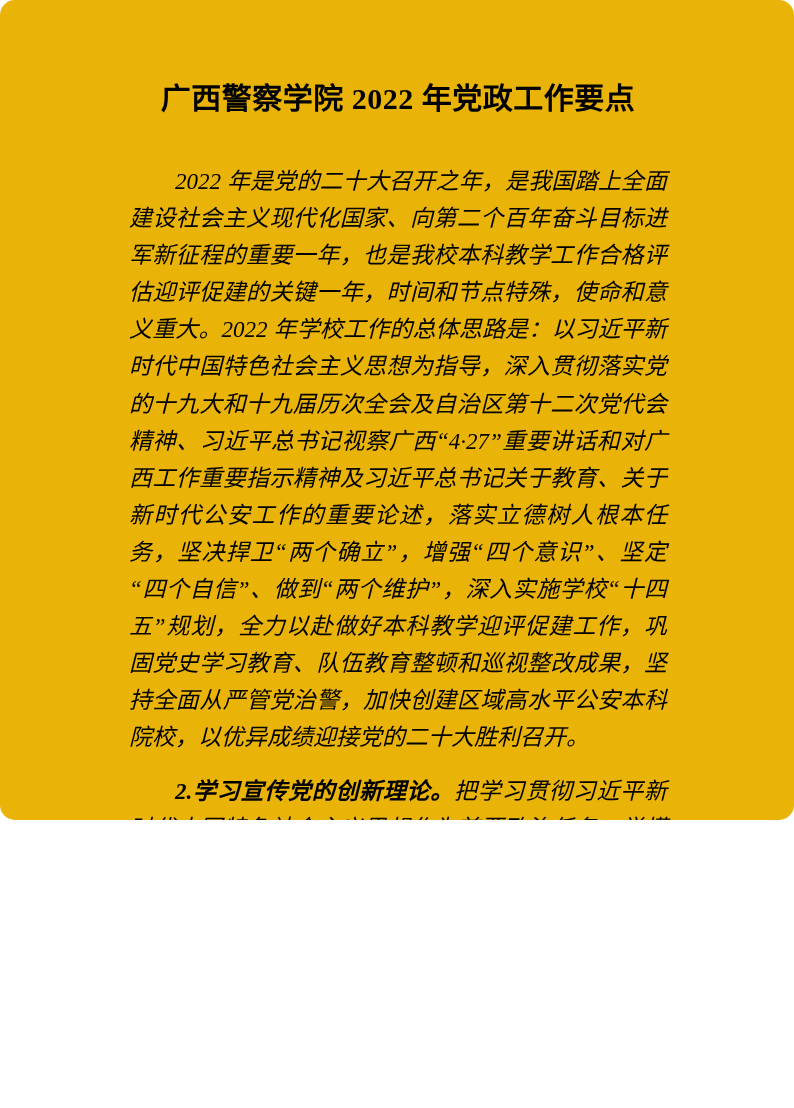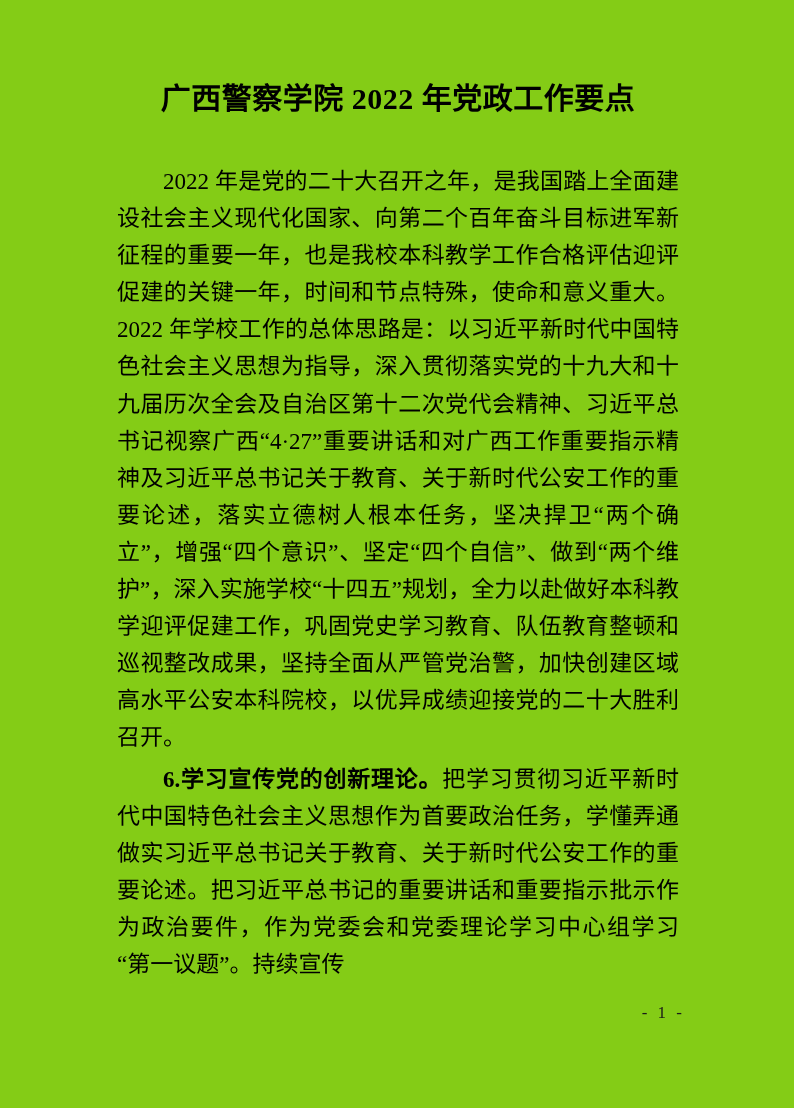--- a/index.html
+++ b/index.html
@@ -3,51 +3,53 @@
 <meta charset="utf-8">
 <style>
   html, body {
     margin: 0;
     padding: 0;
     background: #ffffff;
   }
   .page {
     position: relative;
     width: 794px;
-    height: 1108px;
-    background: #84cc16;
+    height: 820px;
+    background: #eab308;
     color: #000000;
     overflow: hidden;
     font-family: "Liberation Serif", "DejaVu Serif", serif;
+    border-radius: 15px;
   }
   .content {
     position: absolute;
     left: 113px;
     top: 0;
     width: 570px;
     padding-top: 81px;
     box-sizing: content-box;
   }
   .doc-title {
     margin: 0 0 46px 0;
     font-size: 30px;
     line-height: 36px;
     font-weight: 700;
     text-align: center;
     letter-spacing: 0.5px;
     font-family: "Liberation Serif", "DejaVu Serif", serif;
     color: #000000;
   }
   .body-text p {
-    margin: 4px;
+    margin: 16px;
     font-size: 23px;
     line-height: 37.1px;
     text-indent: 2em;
     text-align: justify;
     color: #000000;
+    font-style: italic;
   }
   .section-heading {
     margin: 0;
     font-size: 23px;
     line-height: 37.1px;
     text-indent: 2em;
     text-align: justify;
     font-weight: 700;
     font-family: "Liberation Sans", "DejaVu Sans", sans-serif;
     color: #000000;
@@ -72,19 +74,19 @@
 <div class="page">
   <div class="content">
 
     <h1 class="doc-title">广西警察学院 2022 年党政工作要点</h1>
 
     <div class="body-text">
 
       <p>2022 年是党的二十大召开之年，是我国踏上全面建设社会主义现代化国家、向第二个百年奋斗目标进军新征程的重要一年，也是我校本科教学工作合格评估迎评促建的关键一年，时间和节点特殊，使命和意义重大。2022 年学校工作的总体思路是：以习近平新时代中国特色社会主义思想为指导，深入贯彻落实党的十九大和十九届历次全会及自治区第十二次党代会精神、习近平总书记视察广西“4·27”重要讲话和对广西工作重要指示精神及习近平总书记关于教育、关于新时代公安工作的重要论述，落实立德树人根本任务，坚决捍卫“两个确立”，增强“四个意识”、坚定“四个自信”、做到“两个维护”，深入实施学校“十四五”规划，全力以赴做好本科教学迎评促建工作，巩固党史学习教育、队伍教育整顿和巡视整改成果，坚持全面从严管党治警，加快创建区域高水平公安本科院校，以优异成绩迎接党的二十大胜利召开。</p>
 
 
-      <p><span class="item-lead">6.学习宣传党的创新理论。</span><span>把学习贯彻习近平新时代中国特色社会主义思想作为首要政治任务，学懂弄通做实习近平总书记关于教育、关于新时代公安工作的重要论述。把习近平总书记的重要讲话和重要指示批示作为政治要件，作为党委会和党委理论学习中心组学习“第一议题”。持续宣传</span></p>
+      <p><span class="item-lead">2.学习宣传党的创新理论。</span><span>把学习贯彻习近平新时代中国特色社会主义思想作为首要政治任务，学懂弄通做实习近平总书记关于教育、关于新时代公安工作的重要论述。把习近平总书记的重要讲话和重要指示批示作为政治要件，作为党委会和党委理论学习中心组学习“第一议题”。持续宣传</span></p>
 
     </div>
   </div>
 
   <div class="page-number">- 1 -</div>
 </div>
 
 </body></html>

